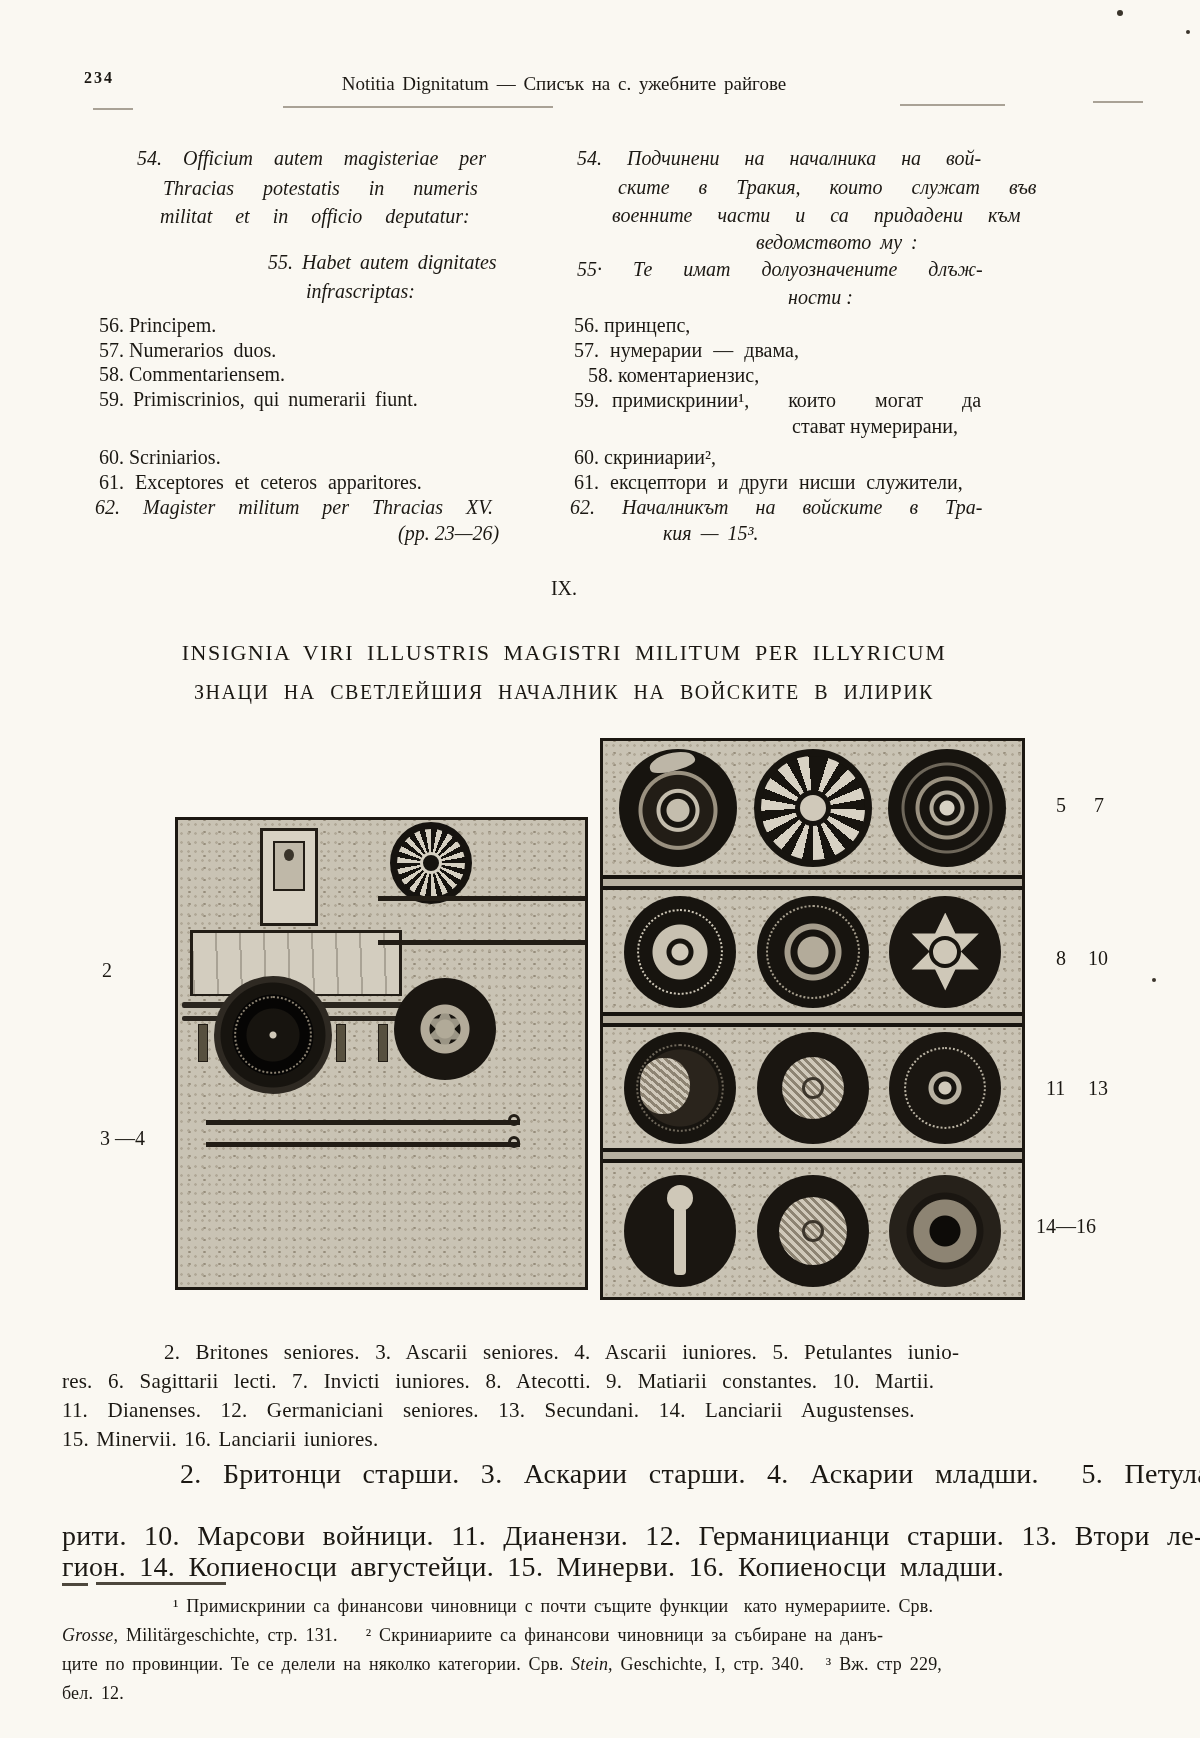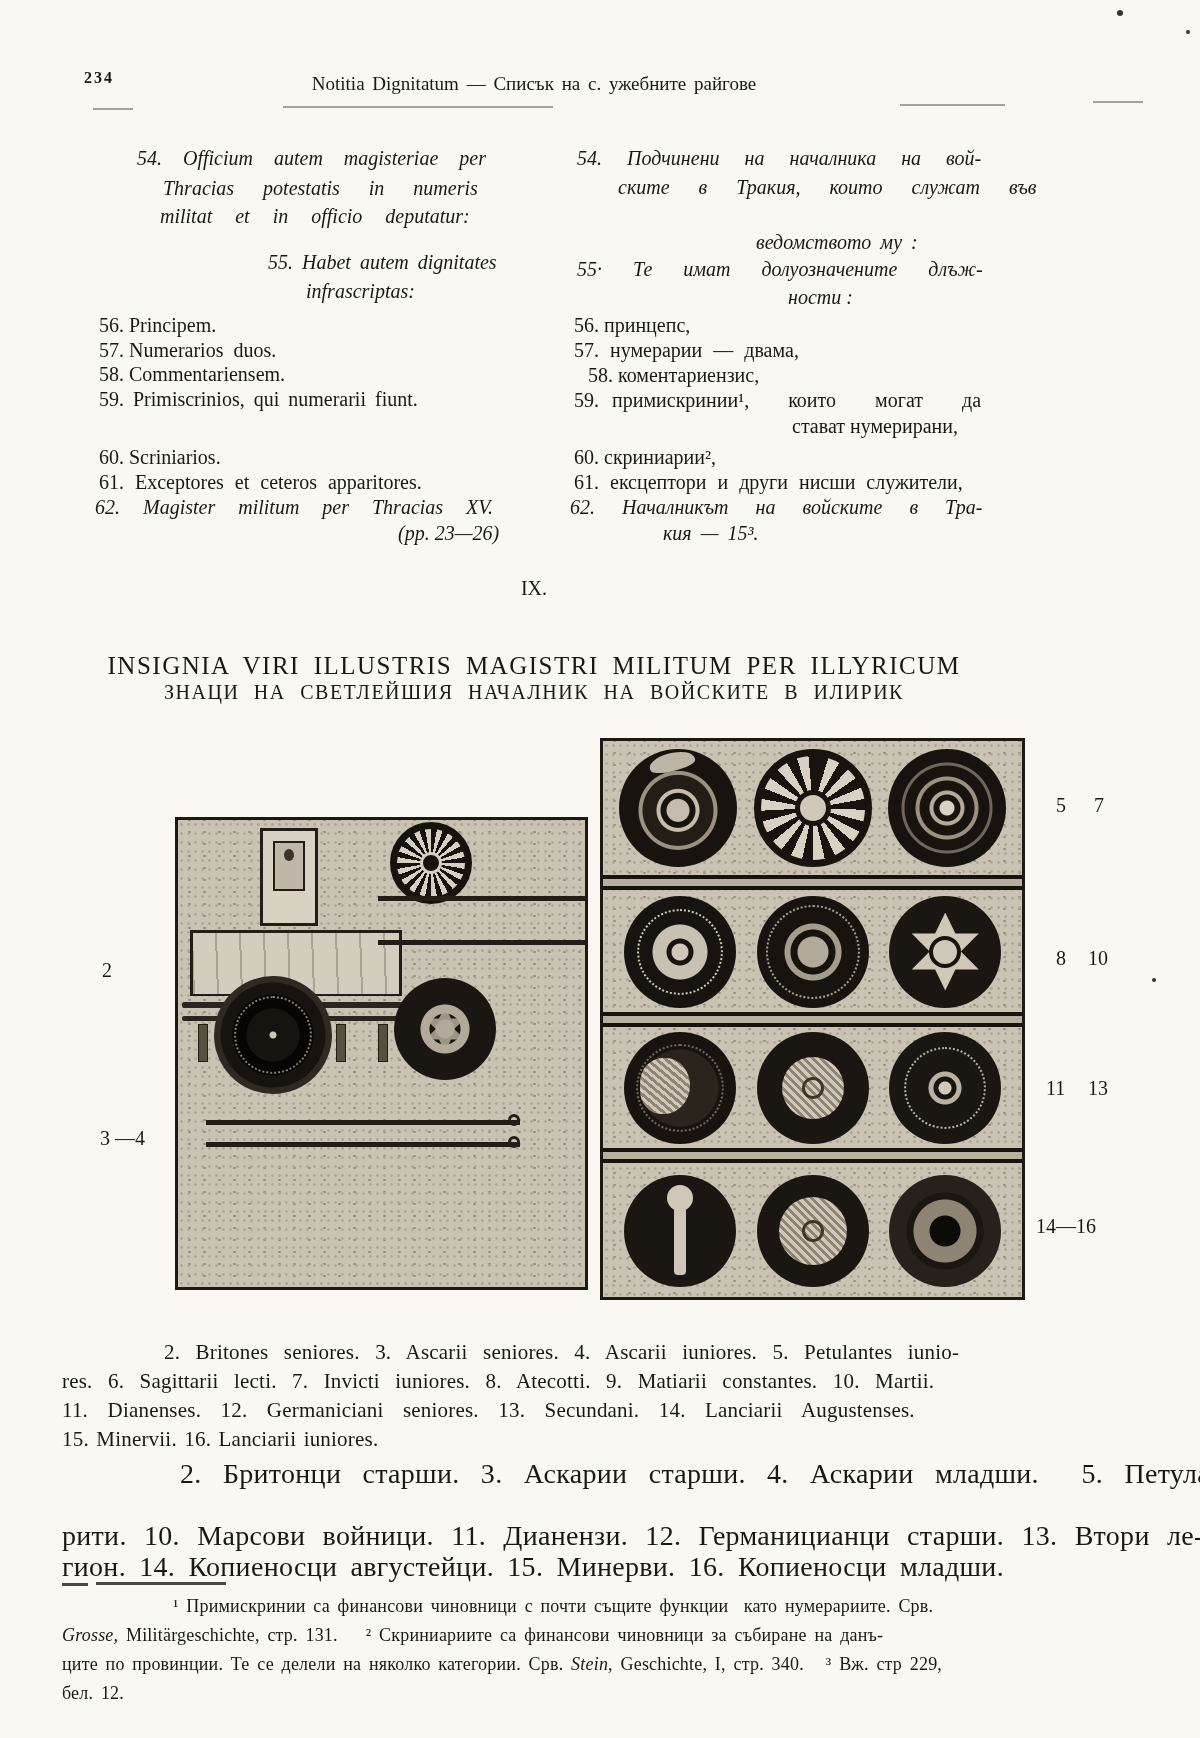--- a/index.html
+++ b/index.html
@@ -1,27 +1,27 @@
 <!DOCTYPE html>
 <html><head>
 <meta charset="utf-8">
 <style>
   html,body{margin:0;padding:0;background:#e8e4da;}
   .page{position:relative;width:1200px;height:1738px;margin:0 auto;background:#faf8f2;
         font-family:"Liberation Serif","DejaVu Serif",serif;color:#1b1813;overflow:hidden;}
   .ln{position:absolute;white-space:pre;font-size:20px;line-height:1.05;color:#1b1813;}
   .i{font-style:italic;}
-  .c{left:0;width:1068px;text-align:center;}
+  .c{left:0;width:1068px;text-align:center;padding-left:30px;}
   .ws2{word-spacing:2px}.ws4{word-spacing:4px}.ws6{word-spacing:6px}.ws8{word-spacing:8px}
   .ws10{word-spacing:10px}.ws12{word-spacing:12px}.ws14{word-spacing:14px}.ws16{word-spacing:16px}
   .ws18{word-spacing:18px}.ws20{word-spacing:20px}.ws22{word-spacing:22px}.ws24{word-spacing:24px}
   .ws26{word-spacing:26px}
   .pgnum{font-size:16px;font-weight:700;letter-spacing:2px;}
   .rtitle{font-size:19px;word-spacing:3px;}
-  .hd-lat{font-size:25px;letter-spacing:1.5px;word-spacing:6px;margin-top:12px;}
+  .hd-lat{font-size:22px;letter-spacing:1.5px;word-spacing:6px;}
   .hd-bul{font-size:20px;letter-spacing:1.5px;word-spacing:8px;}
   .cap{font-size:21px;letter-spacing:.2px;}
   .capb{font-size:28px;letter-spacing:.3px;}
   .fn{font-size:18px;letter-spacing:.2px;word-spacing:3px;}
   .lbl{font-size:20px;}
   .speck{position:absolute;background:#3a352c;border-radius:50%;}
   .dash{position:absolute;background:#a9a296;height:2px;}
   .fsep{position:absolute;background:#4d473d;height:3px;}
 
   
@@ -122,20 +122,21 @@
   <div class="ln" style="left:99px;top:340px;">57. Numerarios  duos.</div>
   <div class="ln" style="left:99px;top:364px;">58. Commentariensem.</div>
   <div class="ln ws4" style="left:99px;top:389px;">59. Primiscrinios, qui numerarii fiunt.</div>
   <div class="ln" style="left:99px;top:447px;">60. Scriniarios.</div>
   <div class="ln ws6" style="left:99px;top:472px;">61. Exceptores et ceteros apparitores.</div>
   <div class="ln i ws18" style="left:95px;top:497px;">62. Magister militum per Thracias XV.</div>
   <div class="ln i" style="left:398px;top:523px;">(pp. 23—26)</div>
 
   <div class="ln i ws20" style="left:577px;top:148px;">54. Подчинени на началника на вой-</div>
   <div class="ln i ws24" style="left:618px;top:177px;">ските в Тракия, които служат във</div>
+  <div class="ln i ws20" style="left:612px;top:205px;">военните части и са придадени към</div>
   <div class="ln i ws4" style="left:756px;top:232px;">ведомството му :</div>
   <div class="ln i ws26" style="left:577px;top:259px;">55· Те имат долуозначените длъж-</div>
   <div class="ln i" style="left:788px;top:287px;">ности :</div>
   <div class="ln" style="left:574px;top:315px;">56. принцепс,</div>
   <div class="ln ws6" style="left:574px;top:340px;">57. нумерарии — двама,</div>
   <div class="ln" style="left:588px;top:365px;">58. коментариензис,</div>
   <div class="ln ws8" style="left:574px;top:390px;">59. примискринии¹,   които   могат   да</div>
   <div class="ln" style="left:792px;top:416px;">стават нумерирани,</div>
   <div class="ln" style="left:574px;top:447px;">60. скриниарии²,</div>
   <div class="ln ws6" style="left:574px;top:472px;">61. ексцептори и други нисши служители,</div>

